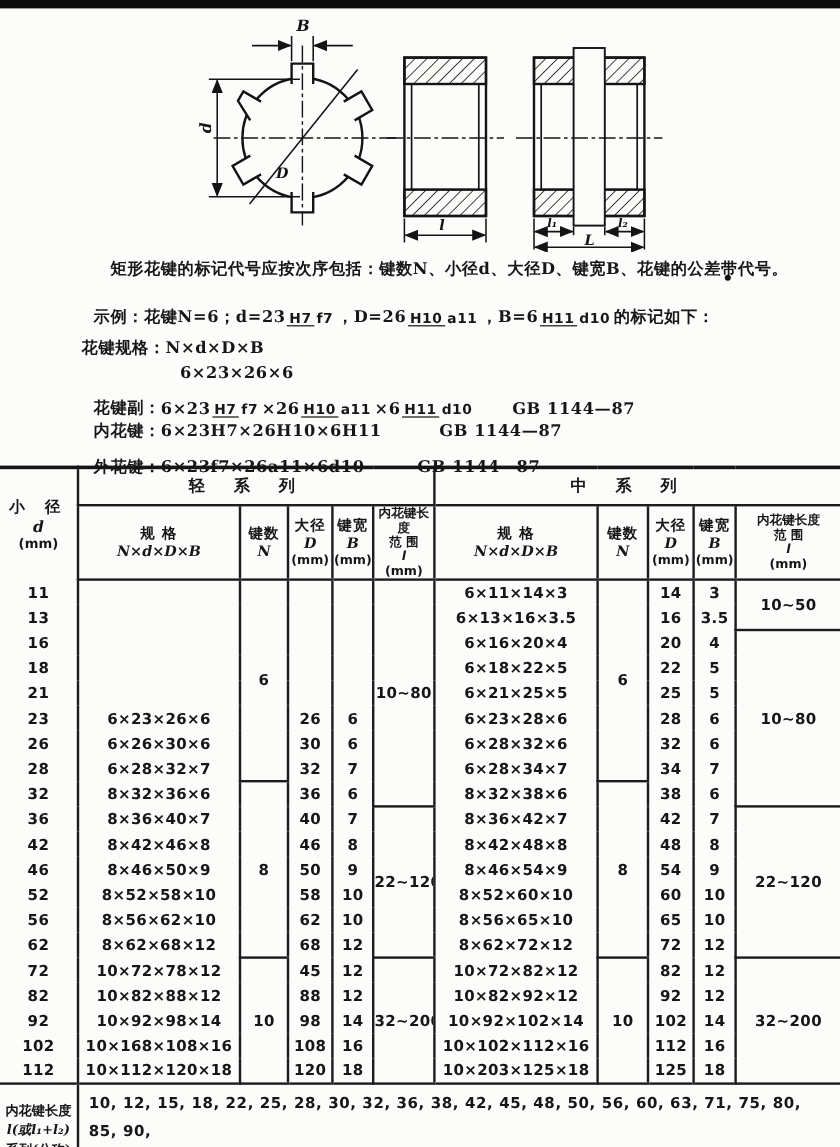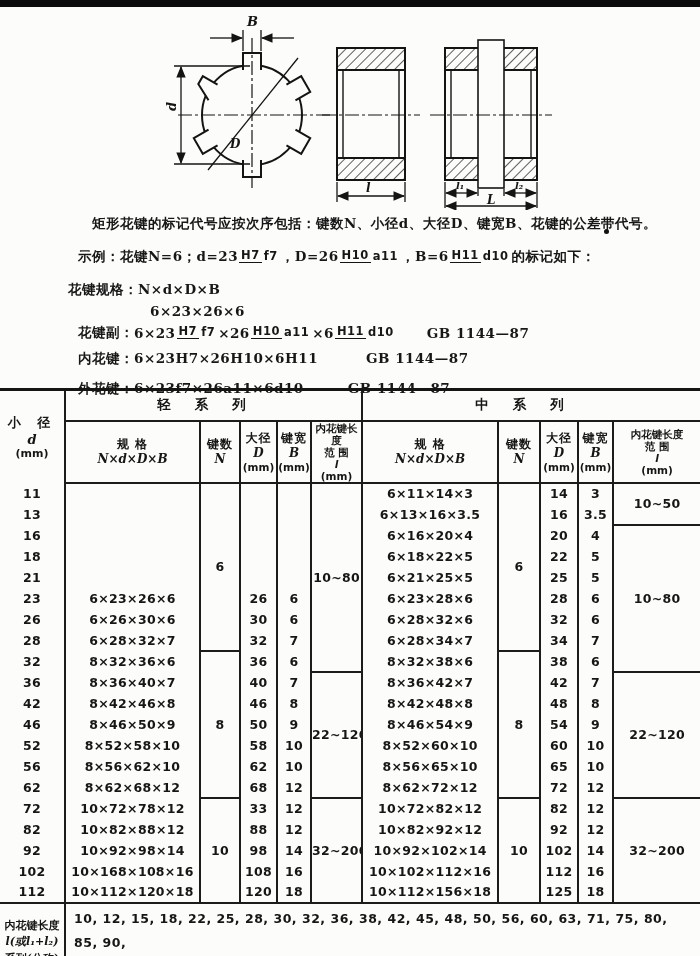--- a/index.html
+++ b/index.html
@@ -8,21 +8,21 @@
         font-family:"DejaVu Serif","Liberation Serif",serif;color:#171717;font-weight:700}
   .topbar{position:absolute;top:0;left:0;width:700px;height:7px;background:#0c0c0c}
   .speck{position:absolute;left:604px;top:229px;width:5px;height:5px;border-radius:50%;background:#111}
 
   
   .fig{position:absolute;top:8px;left:0}
   .fig svg text{font-family:"DejaVu Serif",serif;font-style:italic;font-weight:700;fill:#141414}
 
   
   .ln{position:absolute;font-size:13.5px;letter-spacing:.5px;white-space:nowrap}
-  .flexln{display:flex;align-items:center}
+  .flexln{display:flex;align-items:flex-end}
   .frac{display:inline-flex;flex-direction:row;align-items:center;font-size:11.5px;line-height:1.05;
         font-family:"DejaVu Sans","Liberation Sans",sans-serif;margin:0 1px;transform:translateY(-1px)}
   .frac .top{border-bottom:1.5px solid #141414;padding:0 2px}
   .frac .bot{padding:0 2px}
   .gb{margin-left:30px}
 
   
   table{position:absolute;top:388px;left:0;width:700px;border-collapse:collapse;table-layout:fixed;
         border-top:3px solid #151515;border-bottom:6px double #151515}
   th,td{font-family:"DejaVu Sans","Liberation Sans",sans-serif;font-weight:700;color:#161616;
@@ -399,21 +399,21 @@
           <td>68</td>
           <td>12</td>
           <td>8×62×72×12</td>
           <td>72</td>
           <td>12</td>
         </tr>
         <tr>
           <td class="nb">72</td>
           <td>10×72×78×12</td>
           <td rowspan="5" class="grp">10</td>
-          <td>33</td>
+          <td>45</td>
           <td>12</td>
           <td rowspan="5" class="grp">32~200</td>
           <td>10×72×82×12</td>
           <td rowspan="5" class="grp">10</td>
           <td>82</td>
           <td>12</td>
           <td rowspan="5" class="grp">32~200</td>
         </tr>
         <tr>
           <td class="nb">82</td>
@@ -440,21 +440,21 @@
           <td>16</td>
           <td>10×102×112×16</td>
           <td>112</td>
           <td>16</td>
         </tr>
         <tr>
           <td class="nb">112</td>
           <td>10×112×120×18</td>
           <td>120</td>
           <td>18</td>
-          <td>10×112×156×18</td>
+          <td>10×203×125×18</td>
           <td>125</td>
           <td>18</td>
         </tr>
       </tbody>
     <tfoot>
       <tr>
         <td class="foot-label nb">
           <div>内花键长度</div>
           <div class="it">l(或l₁+l₂)</div>
           <div>系列(公称)</div>

